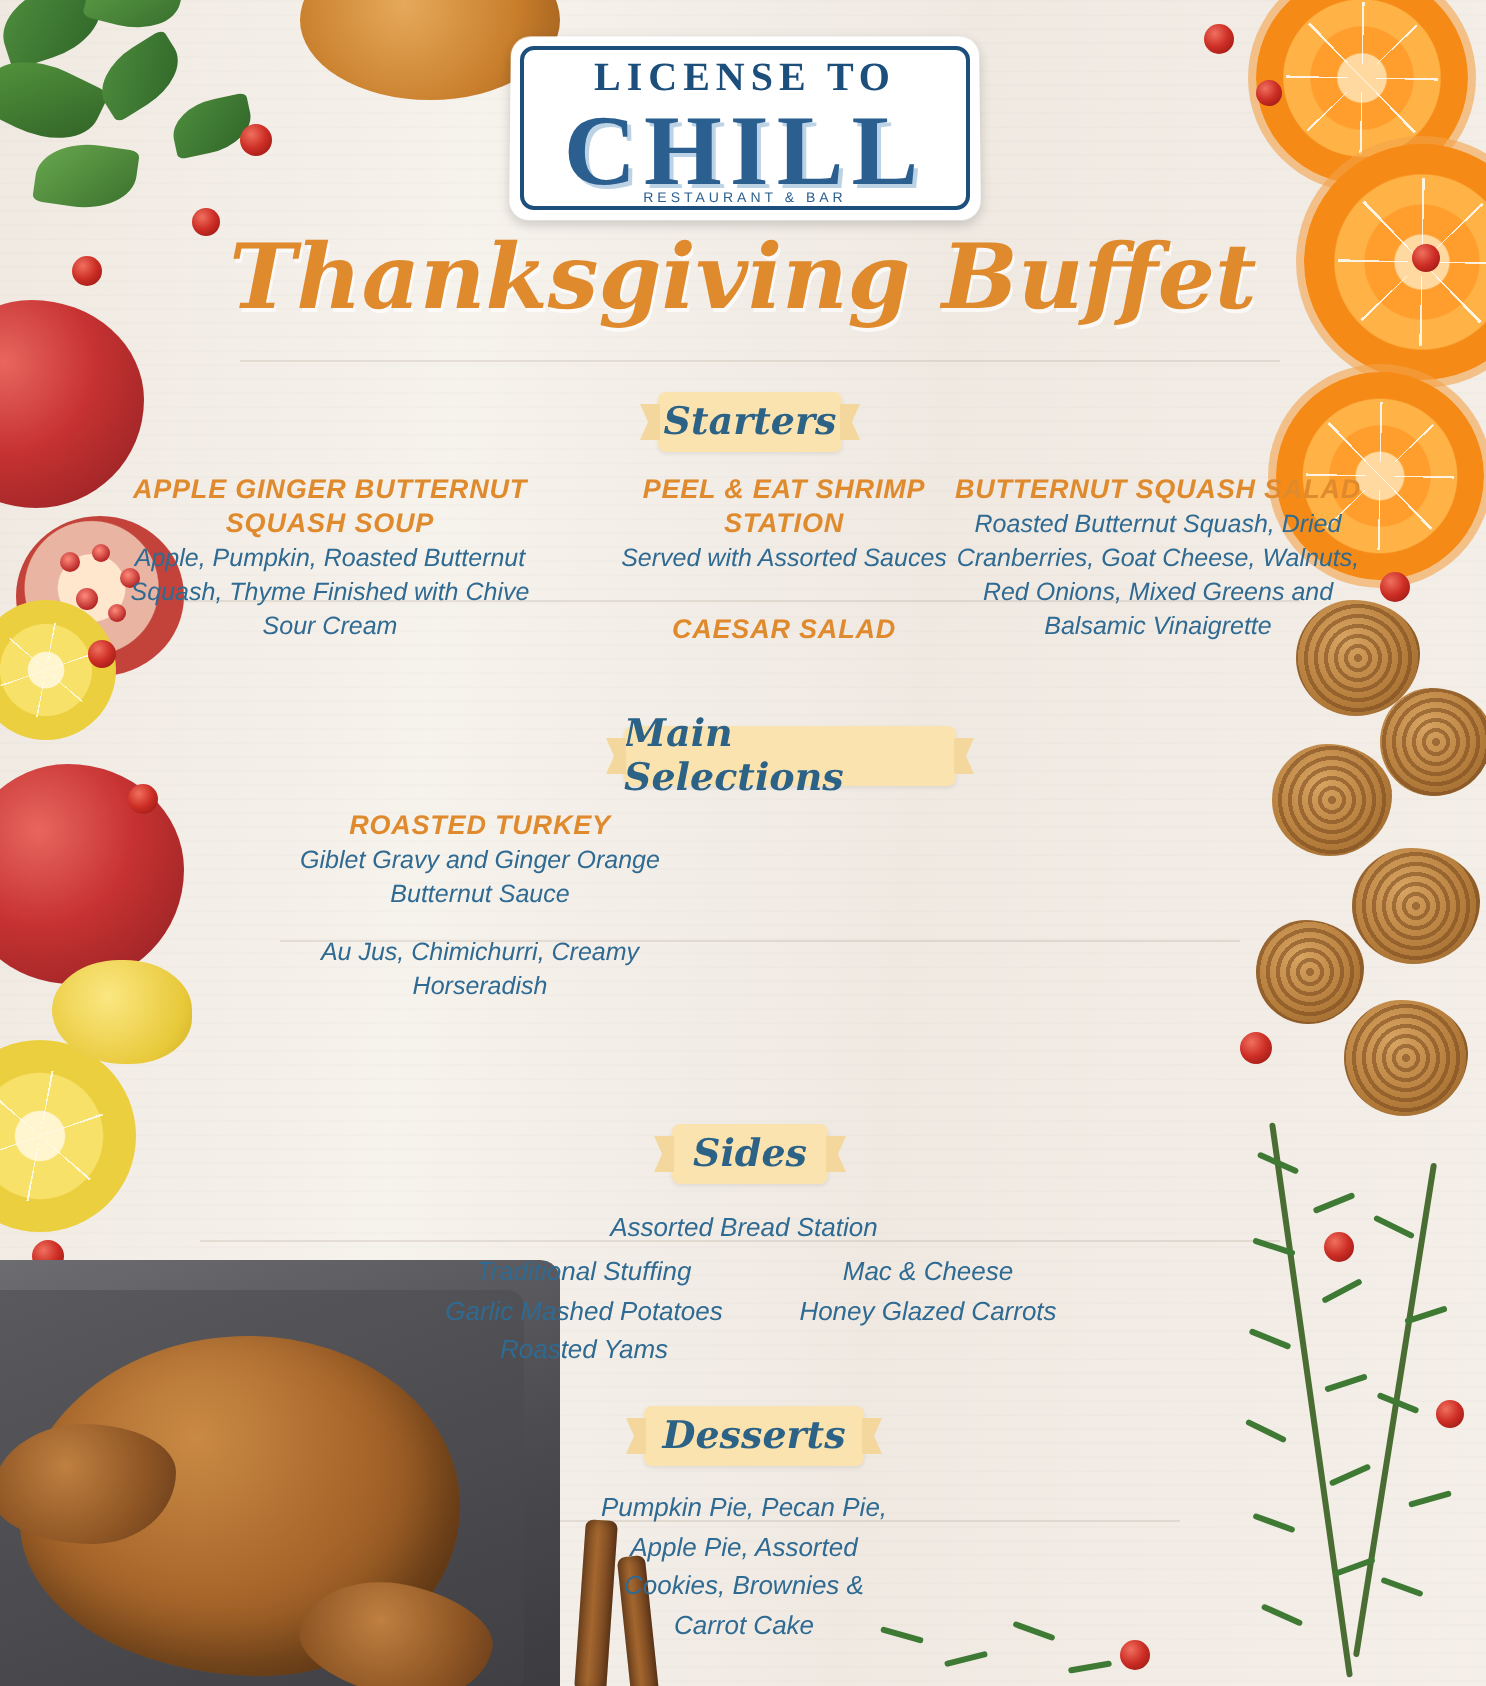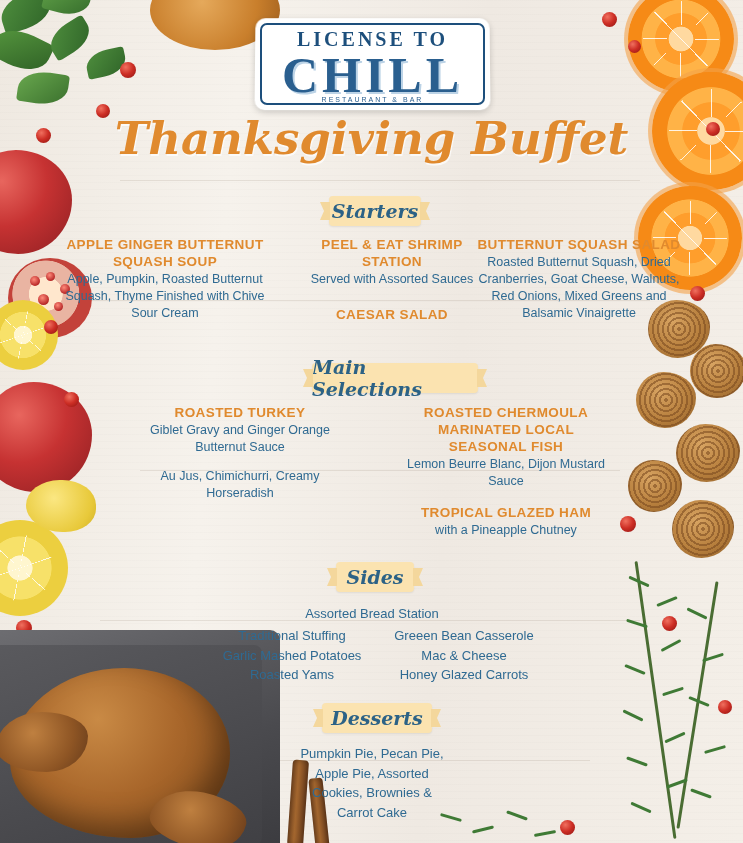--- a/index.html
+++ b/index.html
@@ -227,21 +227,21 @@
     position: absolute;
     top: 6px;
     width: 10px;
     height: 18px;
     background: #f4d79c;
   }
   .banner::before { left: -9px; clip-path: polygon(0 0, 100% 0, 100% 100%, 0 100%, 40% 50%); }
   .banner::after { right: -9px; clip-path: polygon(0 0, 100% 0, 60% 50%, 100% 100%, 0 100%); }
 
   
-  .col { position: absolute; text-align: center; }
+  .col { position: absolute; text-align: center; font-style: italic; }
   .item-title {
     font-family: "Liberation Sans", sans-serif;
     font-weight: bold;
     font-size: 13.5px;
     letter-spacing: 0.4px;
     color: #e08a2e;
     line-height: 17px;
     text-transform: uppercase;
   }
   .item-desc {
@@ -407,47 +407,36 @@
   <div class="col" style="left:136px; top:404px; width:208px;">
     <div class="item-block">
       <div class="item-title">ROASTED TURKEY</div>
       <div class="item-desc">Giblet Gravy and Ginger Orange Butternut Sauce</div>
     </div>
     <div class="item-block" style="margin-top:10px;">
       <div class="item-desc">Au Jus, Chimichurri, Creamy Horseradish</div>
     </div>
   </div>
 
-  <div class="col" style="left:400px; top:404px; width:212px;">
-    <div class="item-block">
-      <div class="item-title">ROASTED CHERMOULA MARINATED LOCAL SEASONAL FISH</div>
-      <div class="item-desc">Lemon Beurre Blanc, Dijon Mustard Sauce</div>
-    </div>
-    <div class="item-block" style="margin-top:14px;">
-      <div class="item-title">TROPICAL GLAZED HAM</div>
-      <div class="item-desc">with a Pineapple Chutney</div>
-    </div>
-  </div>
 
   <div class="banner" style="left:336px; top:562px; width:78px;">
     <span>Sides</span>
   </div>
 
   <div class="col" style="left:252px; top:604px; width:240px;">
     <div class="sides-line">Assorted Bread Station</div>
   </div>
 
   <div class="col" style="left:196px; top:626px; width:192px;">
     <div class="sides-line">Traditional Stuffing</div>
     <div class="sides-line">Garlic Mashed Potatoes</div>
     <div class="sides-line">Roasted Yams</div>
   </div>
 
   <div class="col" style="left:368px; top:626px; width:192px;">
-    <div class="sides-line">Greeen Bean Casserole</div>
     <div class="sides-line">Mac &amp; Cheese</div>
     <div class="sides-line">Honey Glazed Carrots</div>
   </div>
 
   <div class="banner" style="left:322px; top:703px; width:110px;">
     <span>Desserts</span>
   </div>
 
   <div class="col" style="left:276px; top:744px; width:192px;">
     <div class="sides-line">Pumpkin Pie, Pecan Pie,</div>

